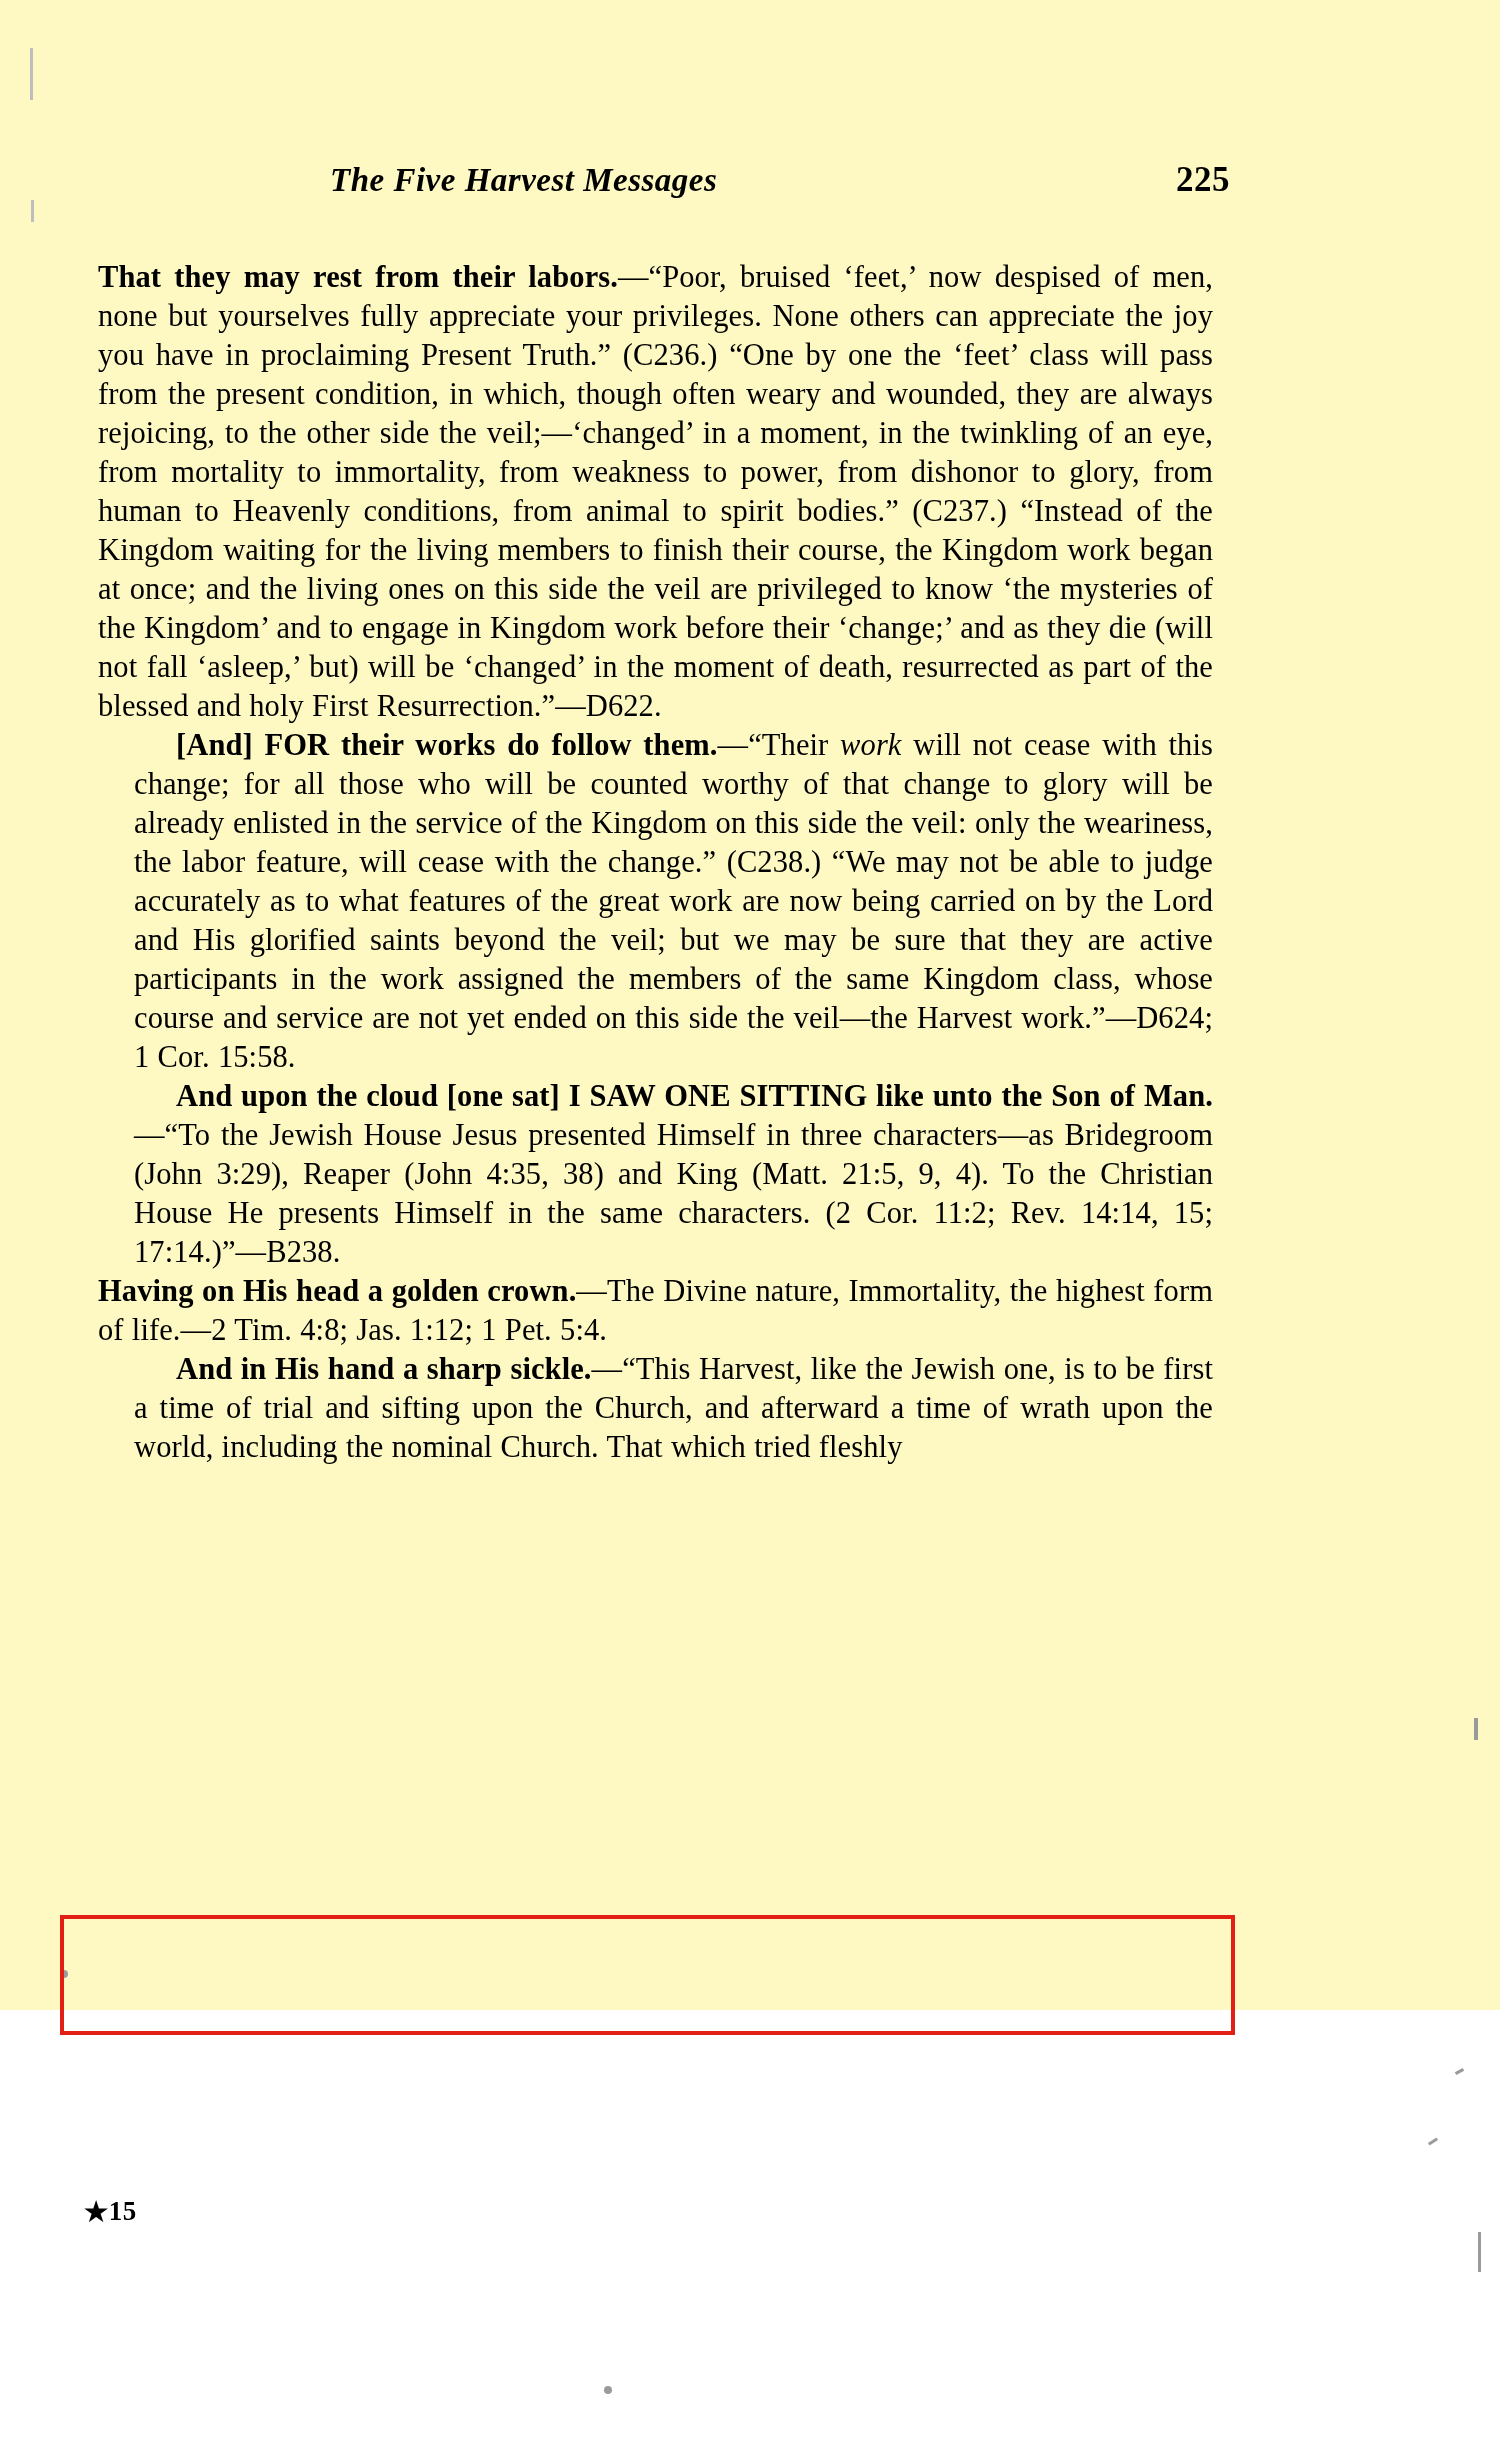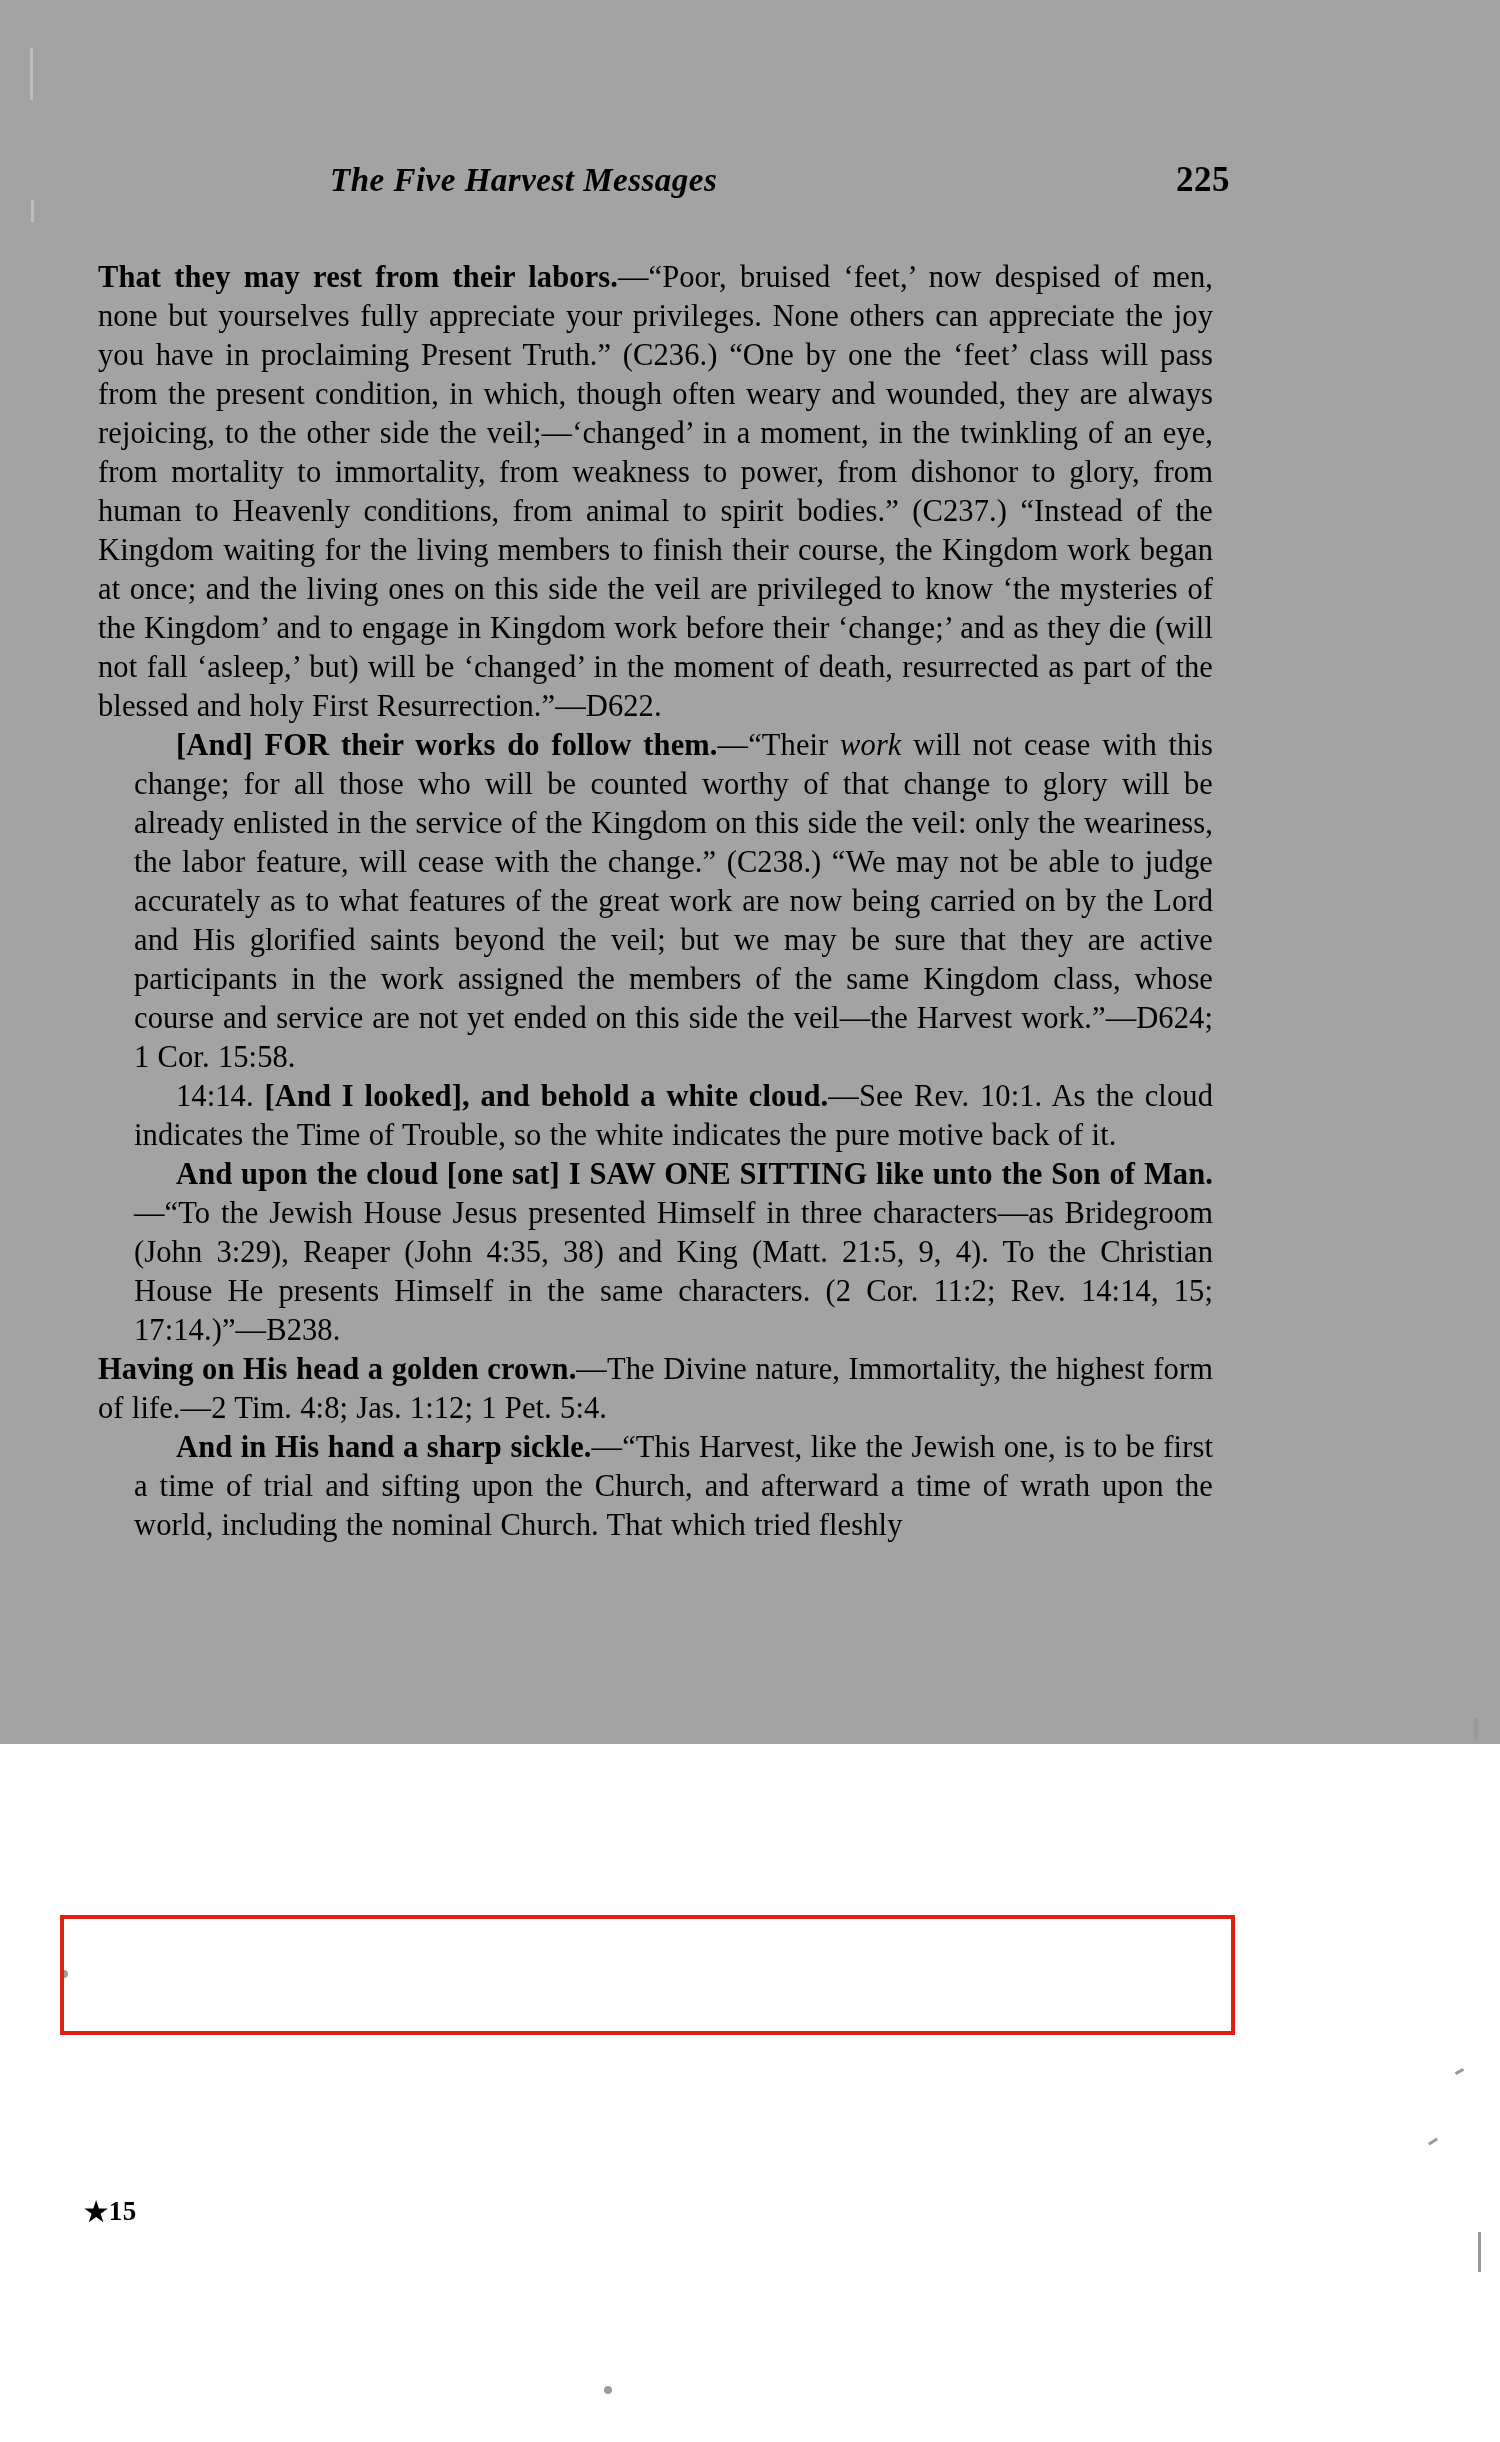--- a/index.html
+++ b/index.html
@@ -15,22 +15,22 @@
     color: #000000;
     overflow: hidden;
   }
 
   
   .page {
     position: absolute;
     left: 0;
     top: 0;
     width: 1500px;
-    height: 1744px;
-    background: #a3a3a3;
+    height: 2010px;
+    background: #fef9c3;
   }
 
   
   .edge-mark {
     position: absolute;
     background: #bdbdbd;
   }
   .edge-mark.m1 { left: 30px;  top: 48px;  width: 3px; height: 52px; }
   .edge-mark.m2 { left: 31px;  top: 200px; width: 3px; height: 22px; }
 
@@ -139,21 +139,20 @@
   <div class="speck s6"></div>
 
   <div class="header">
     <span class="header-title">The Five Harvest Messages</span>
     <span class="header-page">225</span>
   </div>
 
   <div class="body-text" id="body-host">
       <p><span class="bold">That they may rest from their labors.</span><span>—“Poor, bruised ‘feet,’ now despised of men, none but yourselves fully appreciate your privileges.  None others can appreciate the joy you have in proclaiming Present Truth.”  (C236.) “One by one the ‘feet’ class will pass from the present condition, in which, though often weary and wounded, they are always rejoicing, to the other side the veil;—‘changed’ in a moment, in the twinkling of an eye, from mortality to immortality, from weakness to power, from dishonor to glory, from human to Heavenly conditions, from animal to spirit bodies.”  (C237.)  “Instead of the Kingdom waiting for the living members to finish their course, the Kingdom work began at once; and the living ones on this side the veil are privileged to know ‘the mysteries of the Kingdom’ and to engage in Kingdom work before their ‘change;’ and as they die (will not fall ‘asleep,’ but) will be ‘changed’ in the moment of death, resurrected as part of the blessed and holy First Resurrection.”—D622.</span></p>
       <p class="indent"><span class="bold">[And] FOR their works do follow them.</span><span>—“Their </span><span class="ital">work</span><span> will not cease with this change; for all those who will be counted worthy of that change to glory will be already enlisted in the service of the Kingdom on this side the veil: only the weariness, the labor feature, will cease with the change.”  (C238.)  “We may not be able to judge accurately as to what features of the great work are now being carried on by the Lord and His glorified saints beyond the veil; but we may be sure that they are active participants in the work assigned the members of the same Kingdom class, whose course and service are not yet ended on this side the veil—the Harvest work.”—D624; 1 Cor. 15:58.</span></p>
-      <p class="indent"><span>14:14.  </span><span class="bold">[And I looked], and behold a white cloud.</span><span>—See Rev. 10:1.  As the cloud indicates the Time of Trouble, so the white indicates the pure motive back of it.</span></p>
       <p class="indent"><span class="bold">And upon the cloud [one sat] I SAW ONE SITTING like unto the Son of Man.</span><span>—“To the Jewish House Jesus presented Himself in three characters—as Bridegroom (John 3:29), Reaper (John 4:35, 38) and King (Matt. 21:5, 9, 4).  To the Christian House He presents Himself in the same characters. (2 Cor. 11:2; Rev. 14:14, 15; 17:14.)”—B238.</span></p>
       <p><span class="bold">Having on His head a golden crown.</span><span>—The Divine nature, Immortality, the highest form of life.—2 Tim. 4:8; Jas. 1:12; 1 Pet. 5:4.</span></p>
       <p class="indent"><span class="bold">And in His hand a sharp sickle.</span><span>—“This Harvest, like the Jewish one, is to be first a time of trial and sifting upon the Church, and afterward a time of wrath upon the world, including the nominal Church.  That which tried fleshly</span></p>
     </div>
 
   <div class="red-box"></div>
 
   <div class="footer-mark">
     <span class="footer-star">★</span><span>15</span>
   </div>

